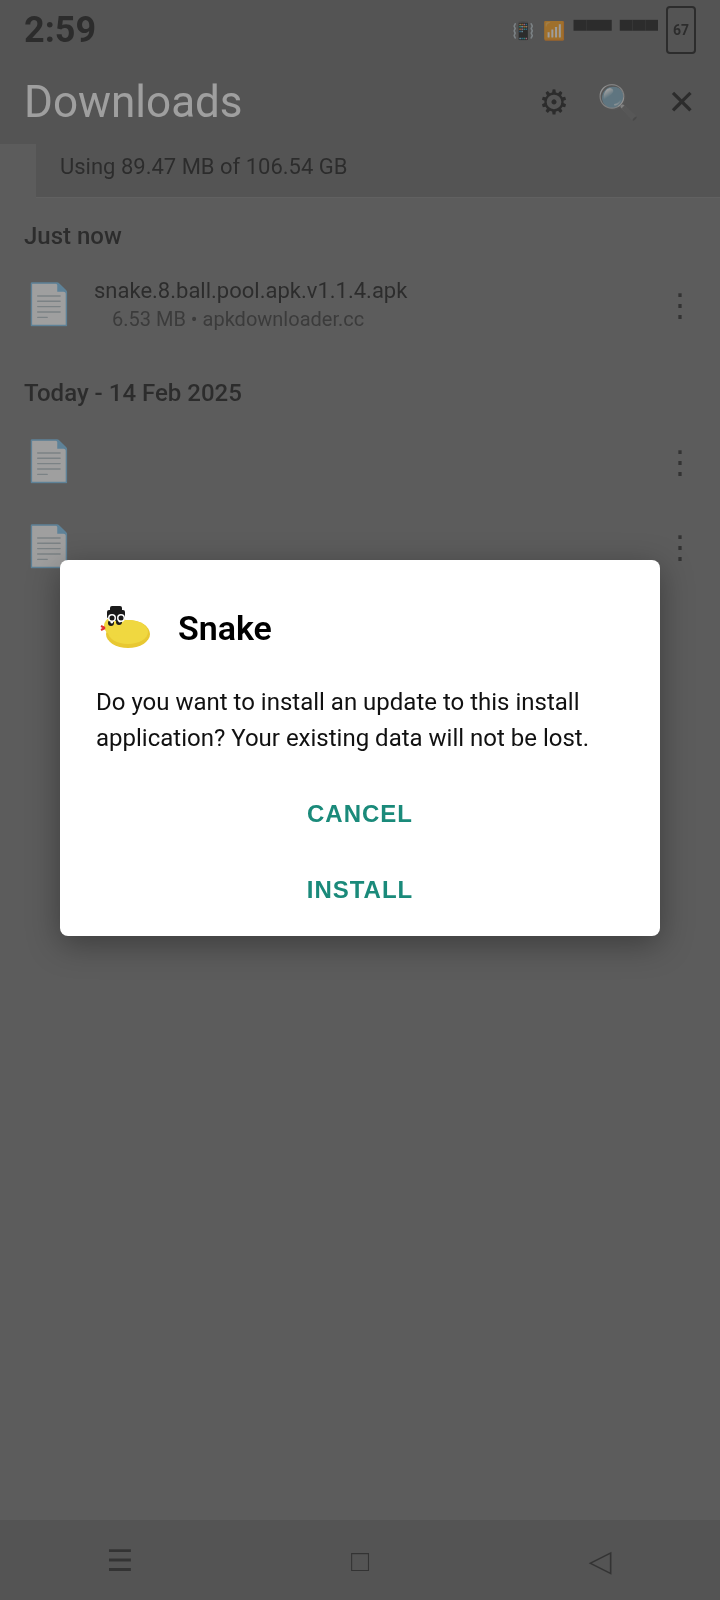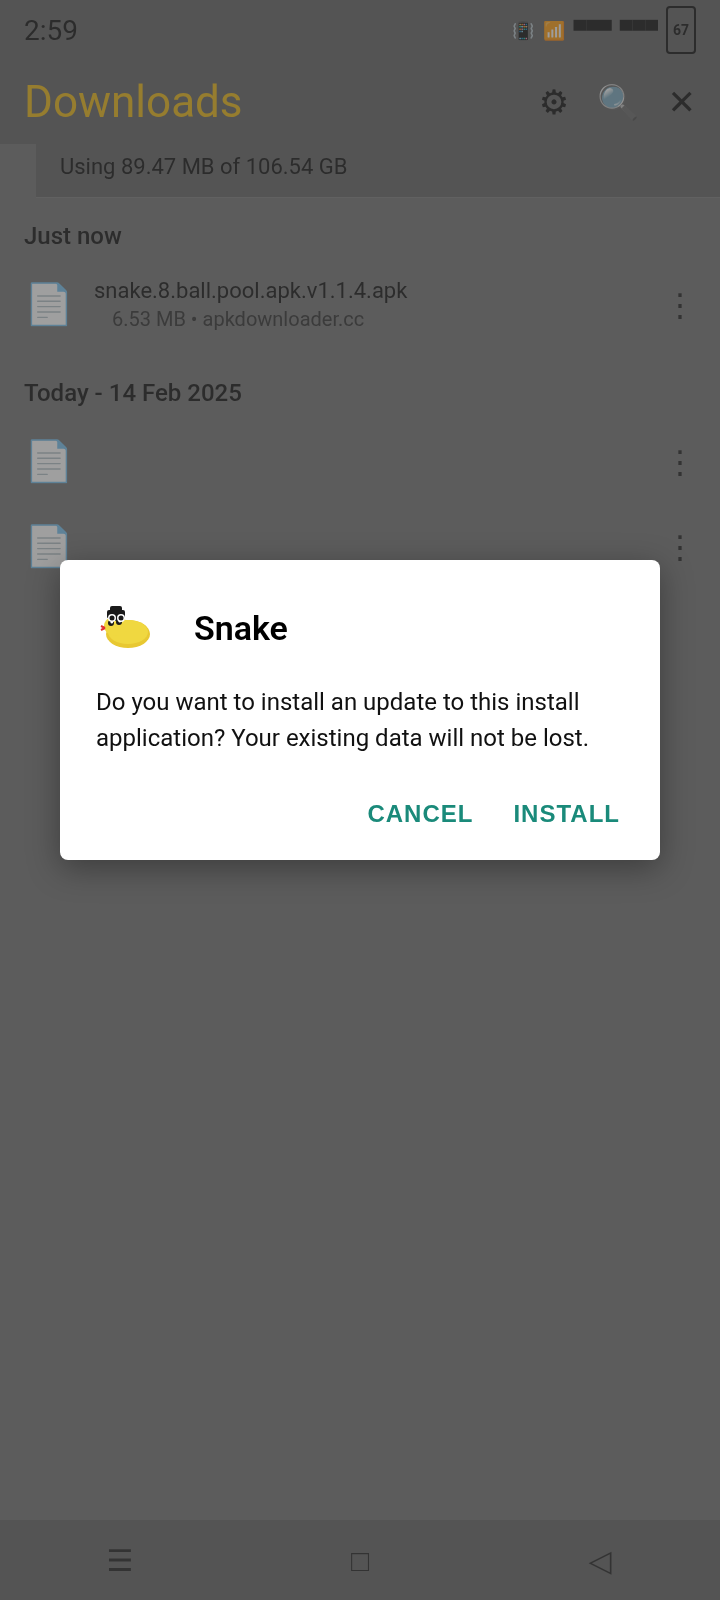--- a/index.html
+++ b/index.html
@@ -19,22 +19,22 @@
       width: 100%;
       height: 60px;
       background: #5a5a5a;
       display: flex;
       align-items: center;
       justify-content: space-between;
       padding: 0 24px;
     }
 
     .status-time {
-      font-size: 28px;
-      font-weight: 400;
+      font-size: 36px;
+      font-weight: 700;
       color: #000;
     }
 
     .status-icons {
       display: flex;
       align-items: center;
       gap: 8px;
     }
 
     .status-icon-item {
@@ -57,21 +57,21 @@
       background: #5a5a5a;
       padding: 16px 24px 16px 24px;
       display: flex;
       align-items: center;
       justify-content: space-between;
     }
 
     .header-title {
       font-size: 44px;
       font-weight: 400;
-      color: #eab308;
+      color: #ffffff;
     }
 
     .header-actions {
       display: flex;
       align-items: center;
       gap: 28px;
     }
 
     .header-action-icon {
       font-size: 34px;
@@ -163,21 +163,21 @@
       background: #fff;
       border-radius: 8px;
       width: 600px;
       padding: 36px 36px 24px 36px;
       box-shadow: 0 8px 32px rgba(0,0,0,0.35);
     }
 
     .dialog-header {
       display: flex;
       align-items: center;
-      gap: 34px;
+      gap: 18px;
       margin-bottom: 24px;
     }
 
     .dialog-app-icon {
       width: 64px;
       height: 64px;
       position: relative;
     }
 
     
@@ -191,20 +191,21 @@
       font-size: 24px;
       color: #111;
       line-height: 1.5;
       margin-bottom: 36px;
     }
 
     .dialog-actions {
       display: flex;
       justify-content: flex-end;
       gap: 32px;
+      flex-direction: column;
     }
 
     .dialog-btn {
       font-size: 24px;
       font-weight: 700;
       color: #1a8a7a;
       background: none;
       border: none;
       cursor: pointer;
       padding: 8px 4px;

